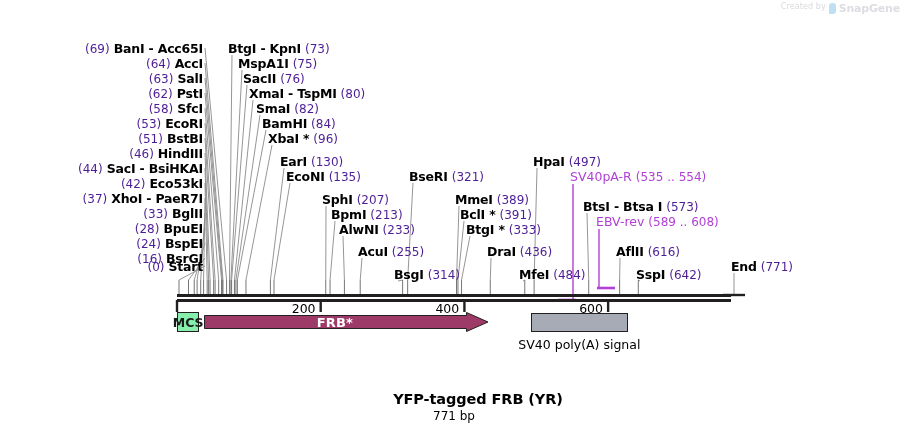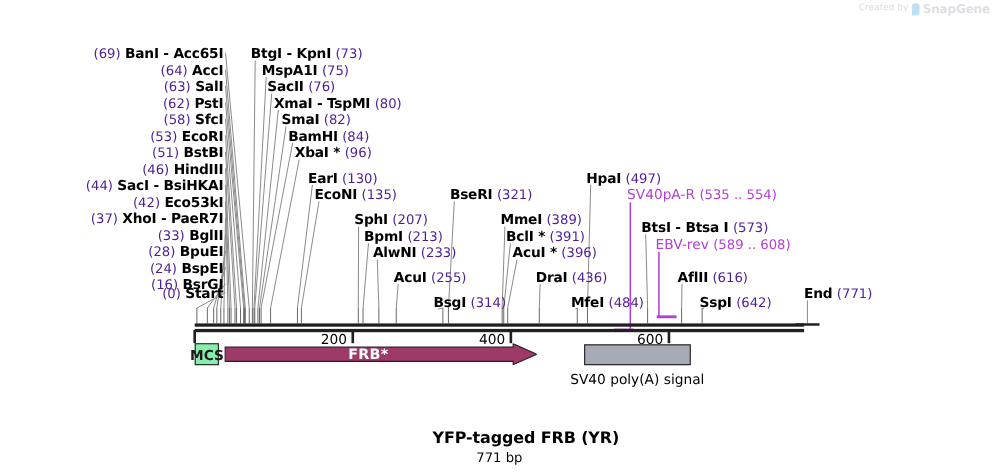--- a/index.html
+++ b/index.html
@@ -300,21 +300,21 @@
       <div class="lbl" style="top: 155px; left: 280px;"><span class="nm">EarI</span>  <span class="pos">(130)</span></div>
       <div class="lbl" style="top: 170px; left: 286px;"><span class="nm">EcoNI</span>  <span class="pos">(135)</span></div>
       <div class="lbl" style="top: 193px; left: 322px;"><span class="nm">SphI</span>  <span class="pos">(207)</span></div>
       <div class="lbl" style="top: 208px; left: 331px;"><span class="nm">BpmI</span>  <span class="pos">(213)</span></div>
       <div class="lbl" style="top: 223px; left: 339px;"><span class="nm">AlwNI</span>  <span class="pos">(233)</span></div>
       <div class="lbl" style="top: 245px; left: 358px;"><span class="nm">AcuI</span>  <span class="pos">(255)</span></div>
       <div class="lbl" style="top: 268px; left: 394px;"><span class="nm">BsgI</span>  <span class="pos">(314)</span></div>
       <div class="lbl" style="top: 170px; left: 409px;"><span class="nm">BseRI</span>  <span class="pos">(321)</span></div>
       <div class="lbl" style="top: 193px; left: 455px;"><span class="nm">MmeI</span>  <span class="pos">(389)</span></div>
       <div class="lbl" style="top: 208px; left: 460px;"><span class="nm">BclI *</span>  <span class="pos">(391)</span></div>
-      <div class="lbl" style="top: 223px; left: 466px;"><span class="nm">AcuI *</span>  <span class="pos">(396)</span></div>
+      <div class="lbl" style="top: 223px; left: 466px;"><span class="nm">BtgI *</span>  <span class="pos">(333)</span></div>
       <div class="lbl" style="top: 245px; left: 487px;"><span class="nm">DraI</span>  <span class="pos">(436)</span></div>
       <div class="lbl" style="top: 268px; left: 519px;"><span class="nm">MfeI</span>  <span class="pos">(484)</span></div>
       <div class="lbl" style="top: 155px; left: 533px;"><span class="nm">HpaI</span>  <span class="pos">(497)</span></div>
       <div class="lbl" style="top: 200px; left: 583px;"><span class="nm">BtsI - Btsa I</span>  <span class="pos">(573)</span></div>
       <div class="lbl" style="top: 245px; left: 616px;"><span class="nm">AflII</span>  <span class="pos">(616)</span></div>
       <div class="lbl" style="top: 268px; left: 636px;"><span class="nm">SspI</span>  <span class="pos">(642)</span></div>
       <div class="lbl term right-al" style="top: 260px; right: 705px;"><span class="pos">(0)</span> <span class="nm">Start</span></div>
       <div class="lbl term" style="top: 260px; left: 731px;"><span class="nm">End</span>  <span class="pos">(771)</span></div>
       <div class="lbl primer" style="top: 170px; left: 570px;"><span class="nm">SV40pA-R</span>  <span class="pos">(535 .. 554)</span></div>
       <div class="lbl primer" style="top: 215px; left: 596px;"><span class="nm">EBV-rev</span>  <span class="pos">(589 .. 608)</span></div>

